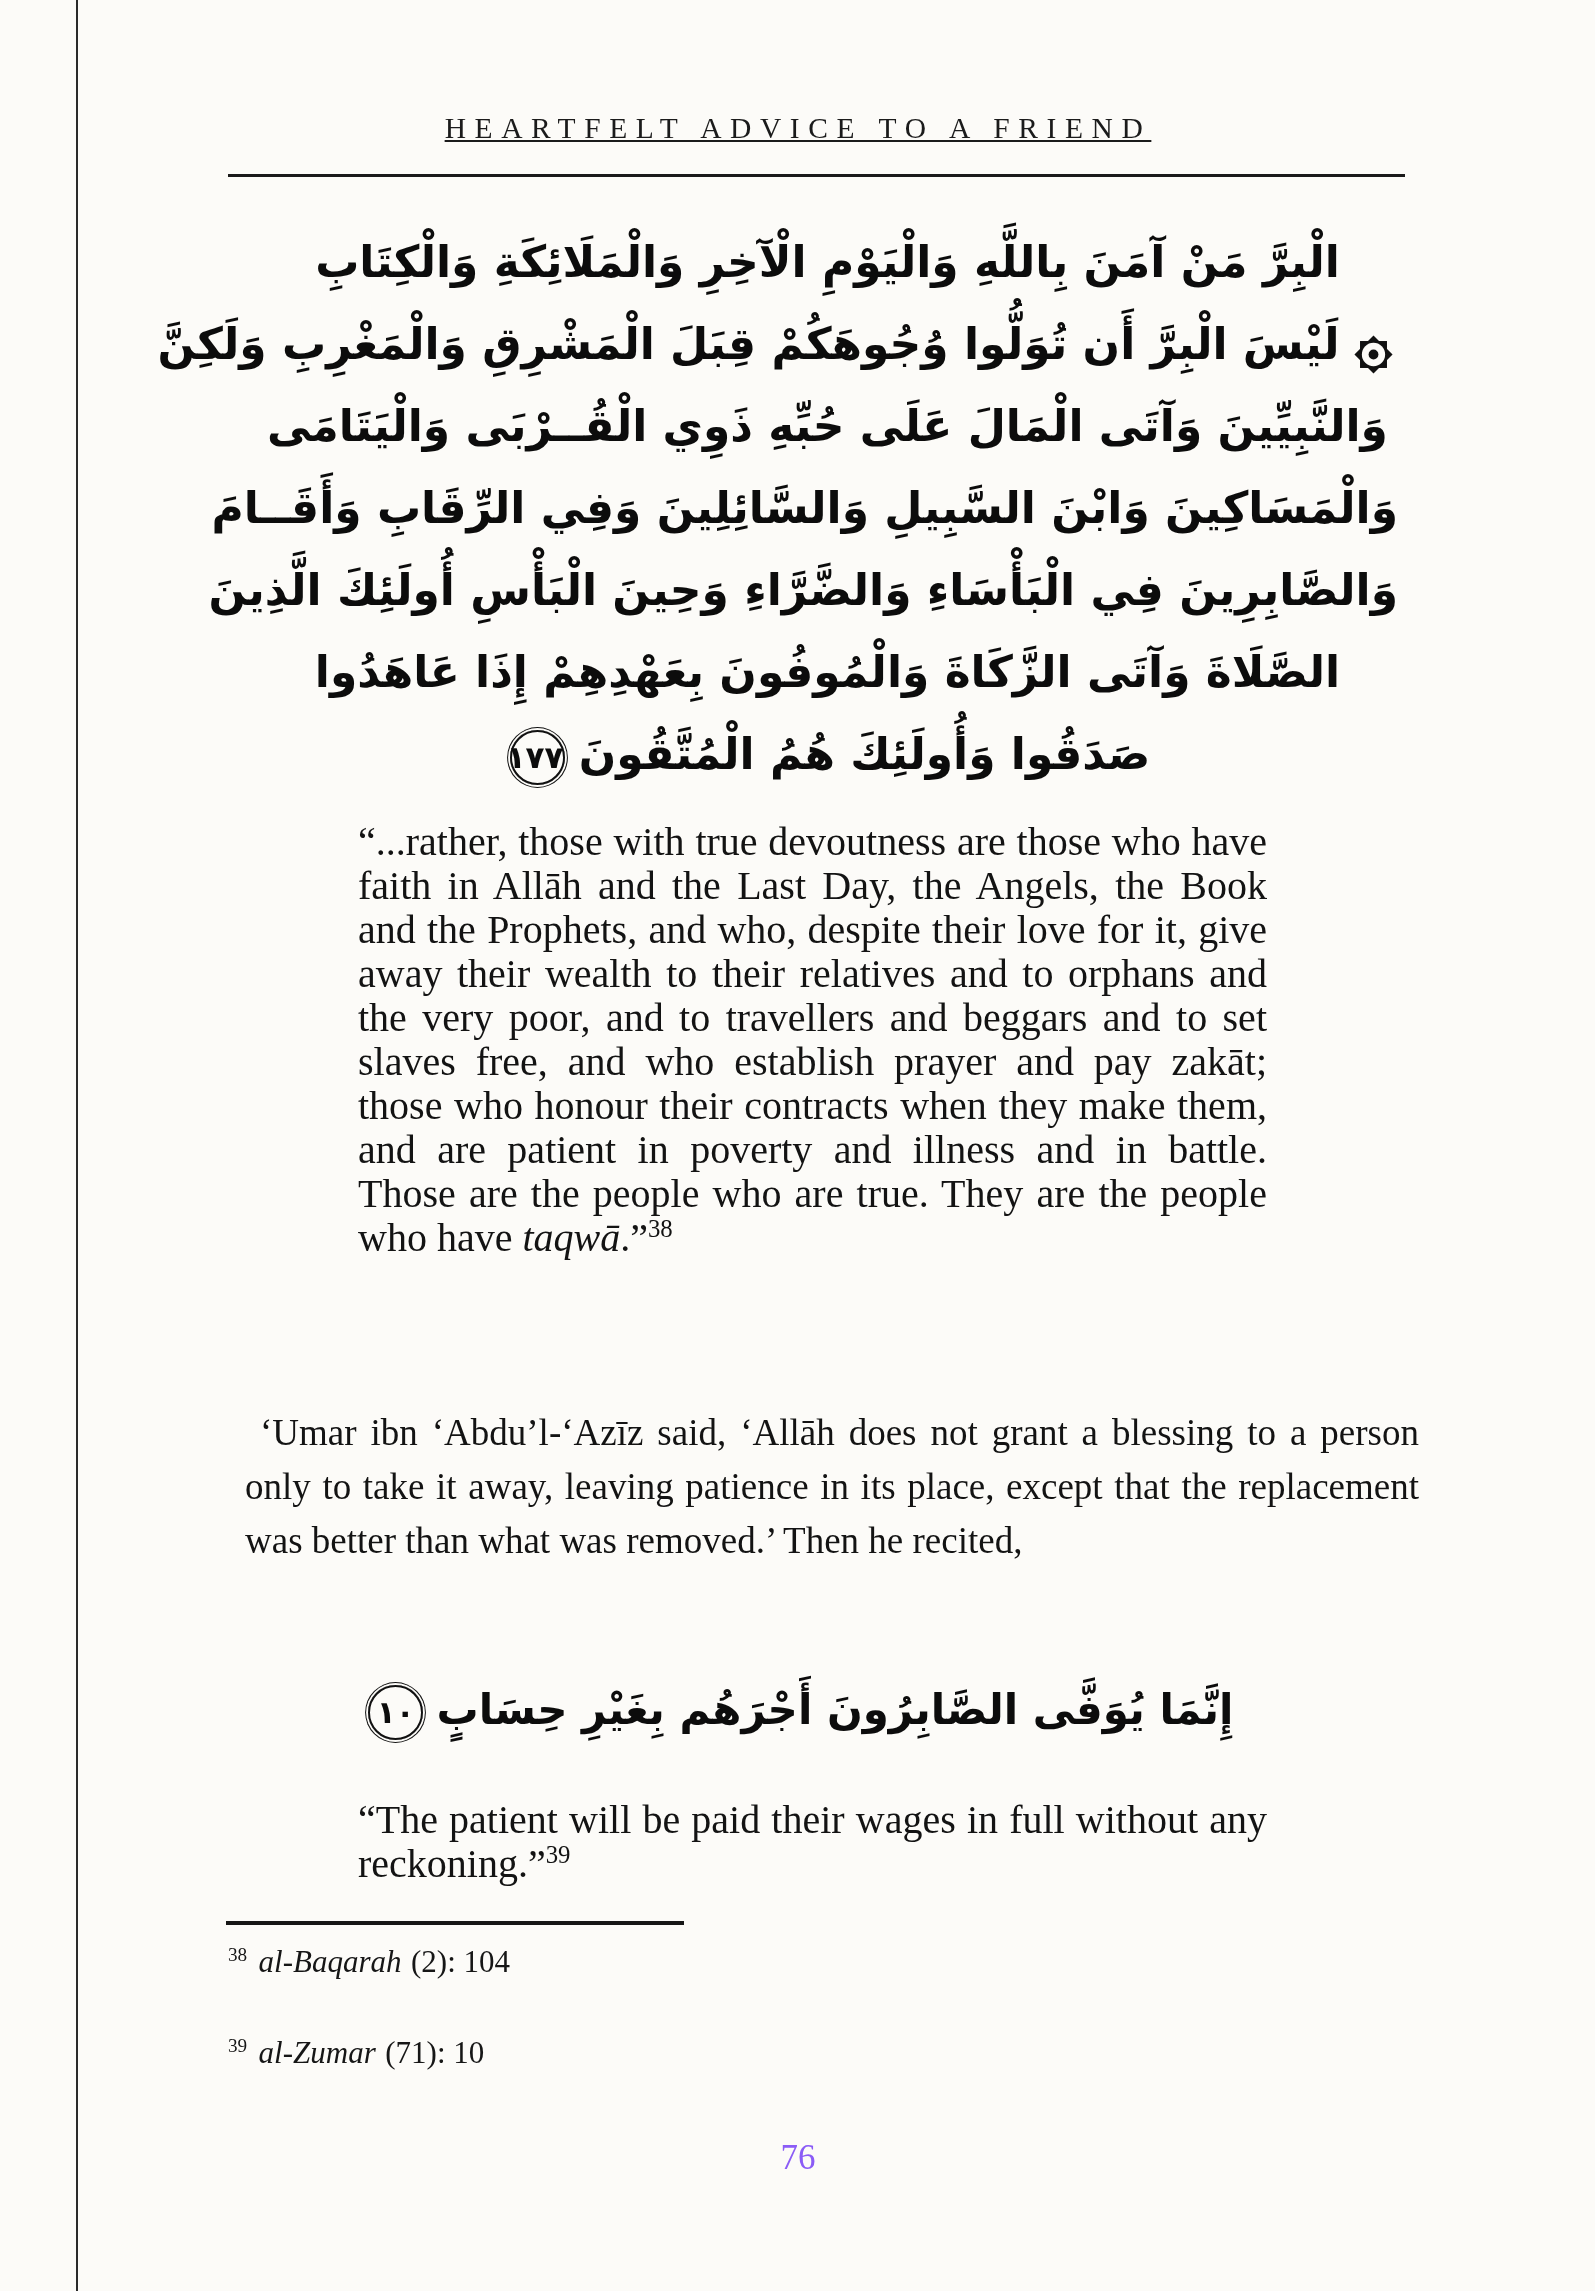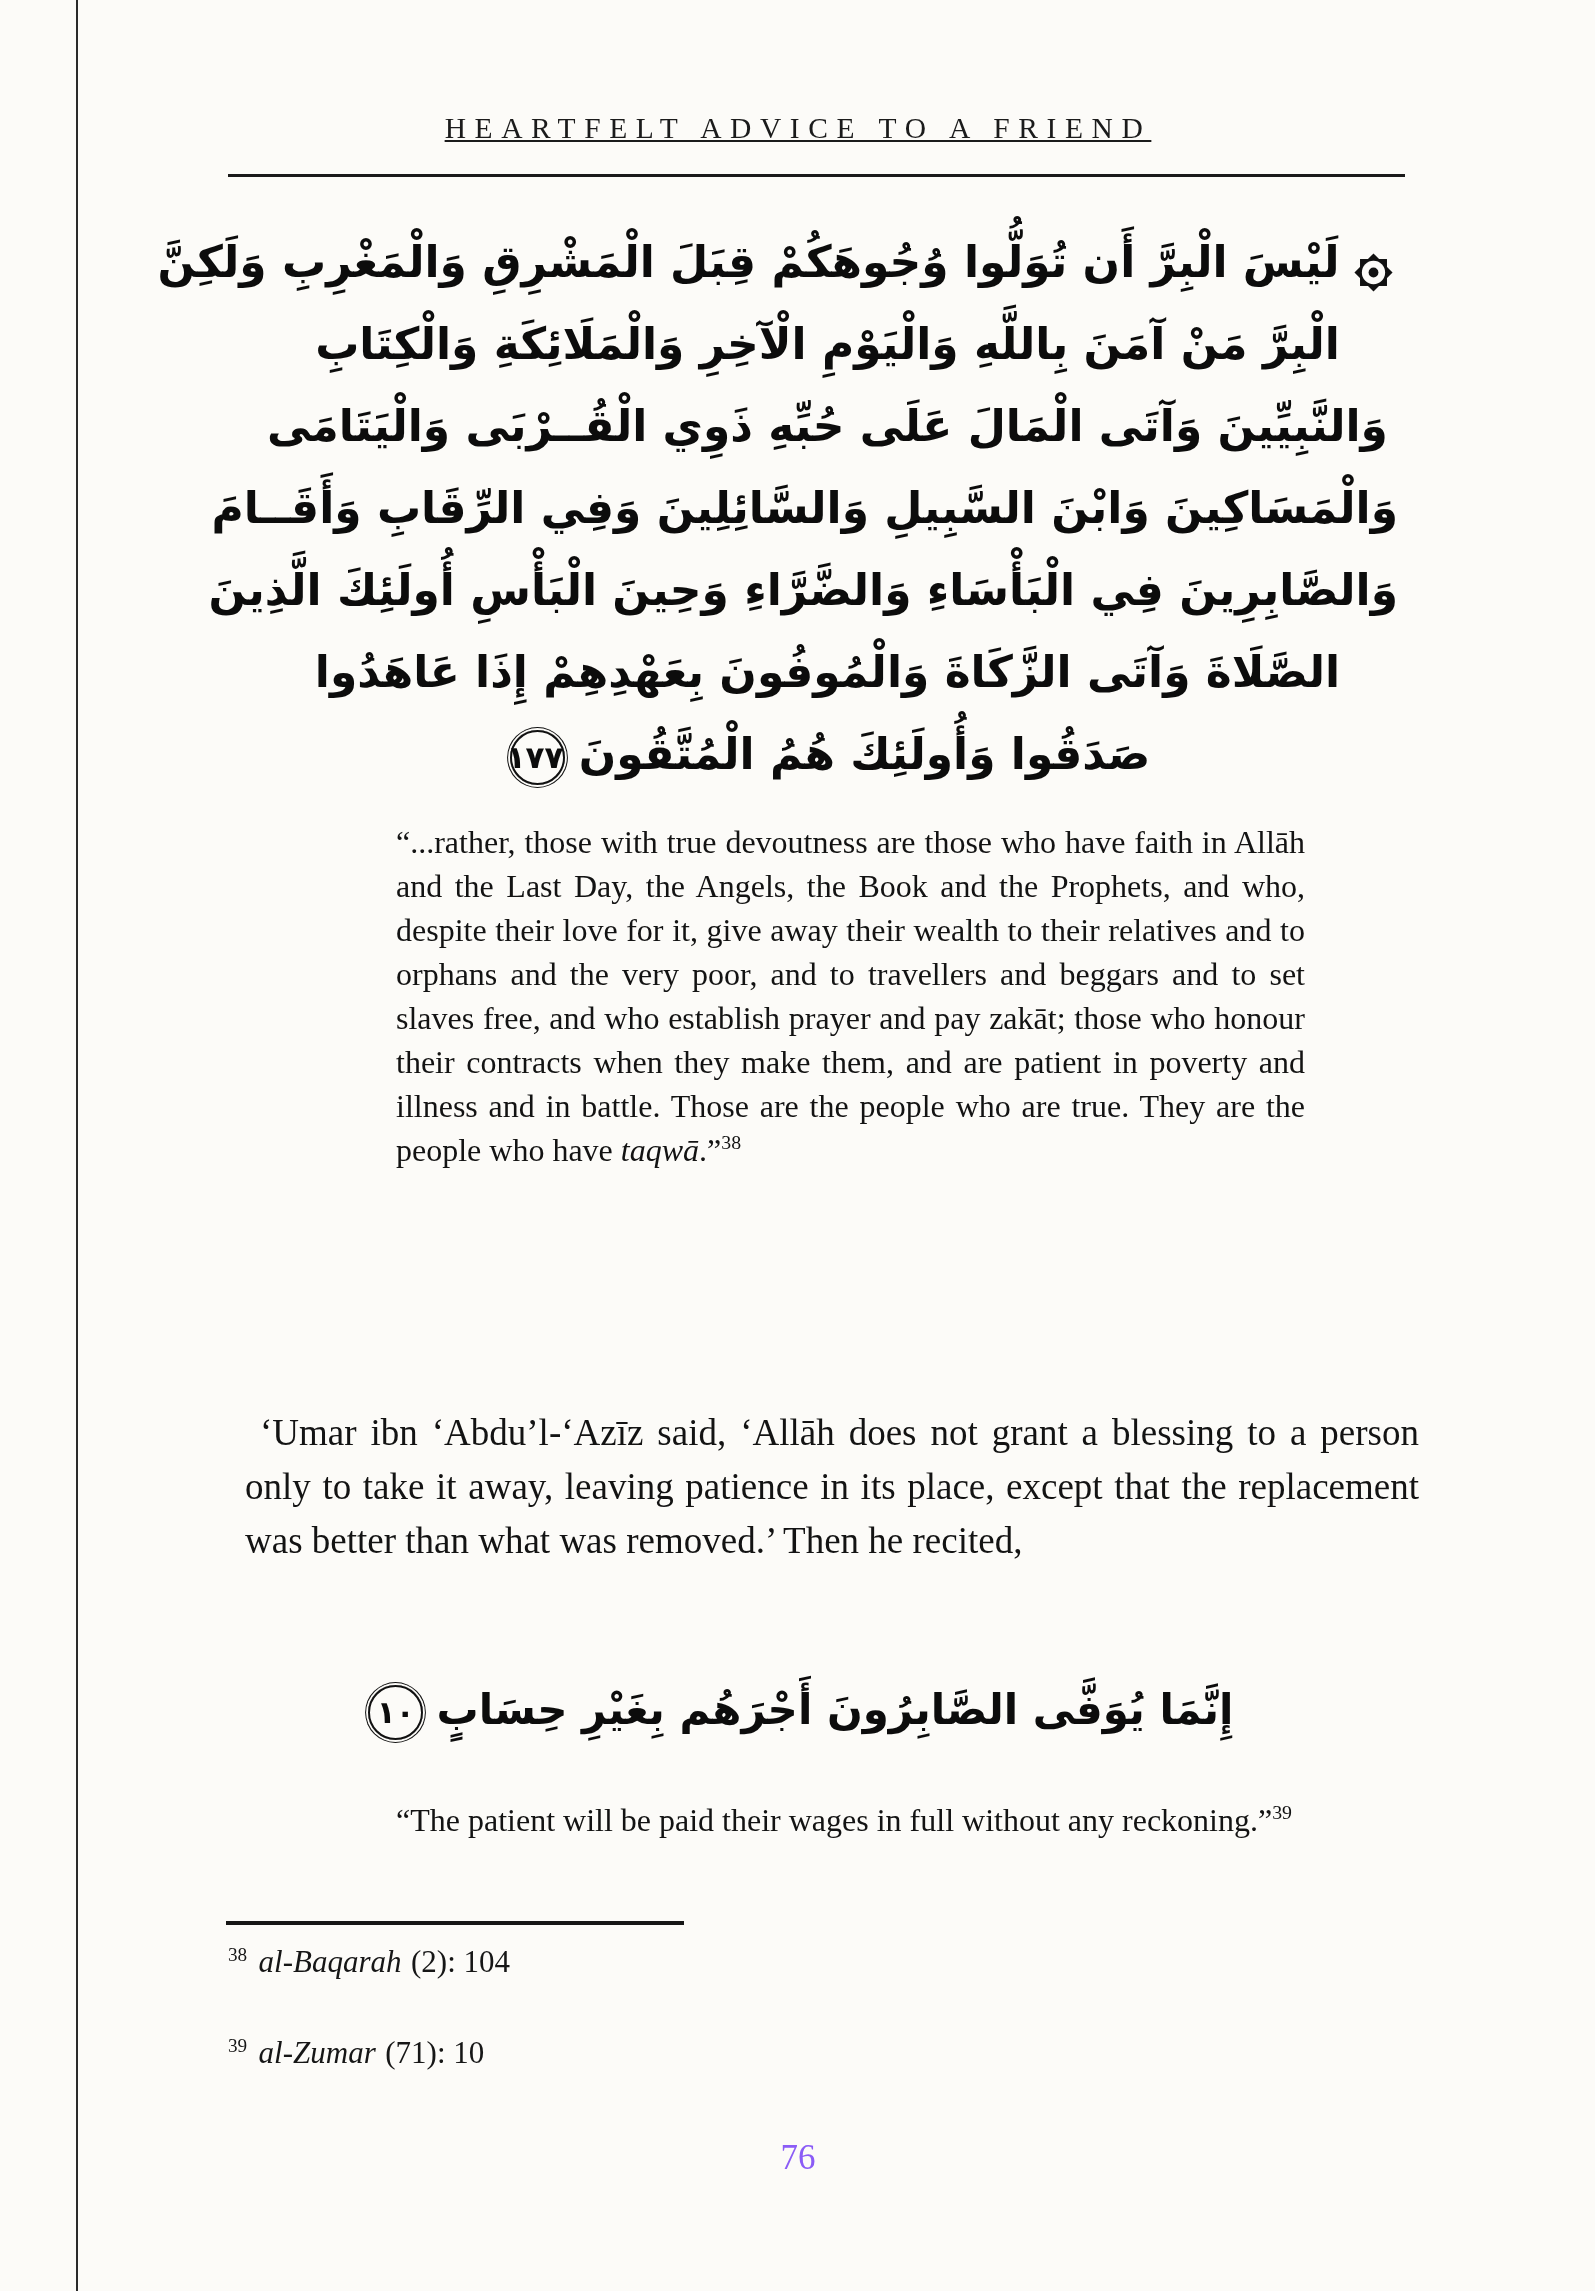--- a/index.html
+++ b/index.html
@@ -48,24 +48,23 @@
   .ayah-medallion{
     display:inline-block;vertical-align:middle;
     width:51px;height:51px;
     border:2.9px solid #111;border-radius:50%;
     box-shadow:0 0 0 1.9px #fcfbf8, 0 0 0 2.9px #111;
     font-size:31px;line-height:51px;font-weight:700;
     text-align:center;margin-right:13.3px;margin-left:5.7px;
   }
   .blockquote{
     position:absolute;left:358px;width:909px;
-    font-size:32px;line-height:44px;
+    font-size:40px;line-height:44px;
     text-align:justify;
     color:#131313;
-    margin-left:38px;
   }
   .bq1{top:820px;}
   .bq2{top:1798px;}
   .body-paragraph{
     position:absolute;top:1406px;left:245px;width:1174px;
     font-size:37px;line-height:54px;
     text-align:justify;text-indent:15px;
     color:#131313;
   }
   .verse2-block{
@@ -101,31 +100,31 @@
 <body>
 
 <div class="page">
 
   <div class="scan-line"></div>
 
   <div class="running-head">HEARTFELT ADVICE TO A FRIEND</div>
   <div class="head-rule"></div>
 
   <div class="verse1-block">
+    <div class="arabic arabic-line" dir="rtl">الْبِرَّ مَنْ آمَنَ بِاللَّهِ وَالْيَوْمِ الْآخِرِ وَالْمَلَائِكَةِ وَالْكِتَابِ</div>
     <div class="arabic arabic-line" dir="rtl">
       <span class="ornament-star"><svg viewBox="0 0 40 40" width="49" height="49">
             <g fill="#111">
               <rect x="9" y="9" width="22" height="22"></rect>
               <rect x="9" y="9" width="22" height="22" transform="rotate(45 20 20)"></rect>
             </g>
             <circle cx="20" cy="20" r="9.5" fill="#fcfbf8"></circle>
             <circle cx="20" cy="20" r="4" fill="#111"></circle>
           </svg></span><span>لَيْسَ الْبِرَّ أَن تُوَلُّوا وُجُوهَكُمْ قِبَلَ الْمَشْرِقِ وَالْمَغْرِبِ وَلَكِنَّ</span>
     </div>
-    <div class="arabic arabic-line" dir="rtl">الْبِرَّ مَنْ آمَنَ بِاللَّهِ وَالْيَوْمِ الْآخِرِ وَالْمَلَائِكَةِ وَالْكِتَابِ</div>
     <div class="arabic arabic-line" dir="rtl">وَالنَّبِيِّينَ وَآتَى الْمَالَ عَلَى حُبِّهِ ذَوِي الْقُــرْبَى وَالْيَتَامَى</div>
     <div class="arabic arabic-line" dir="rtl">وَالْمَسَاكِينَ وَابْنَ السَّبِيلِ وَالسَّائِلِينَ وَفِي الرِّقَابِ وَأَقَــامَ</div>
     <div class="arabic arabic-line" dir="rtl">وَالصَّابِرِينَ فِي الْبَأْسَاءِ وَالضَّرَّاءِ وَحِينَ الْبَأْسِ أُولَئِكَ الَّذِينَ</div>
     <div class="arabic arabic-line" dir="rtl">الصَّلَاةَ وَآتَى الزَّكَاةَ وَالْمُوفُونَ بِعَهْدِهِمْ إِذَا عَاهَدُوا</div>
     <div class="arabic arabic-line" dir="rtl">
       <span>صَدَقُوا وَأُولَئِكَ هُمُ الْمُتَّقُونَ</span><span class="ayah-medallion">١٧٧</span>
     </div>
   </div>
 
   <div class="blockquote bq1">

